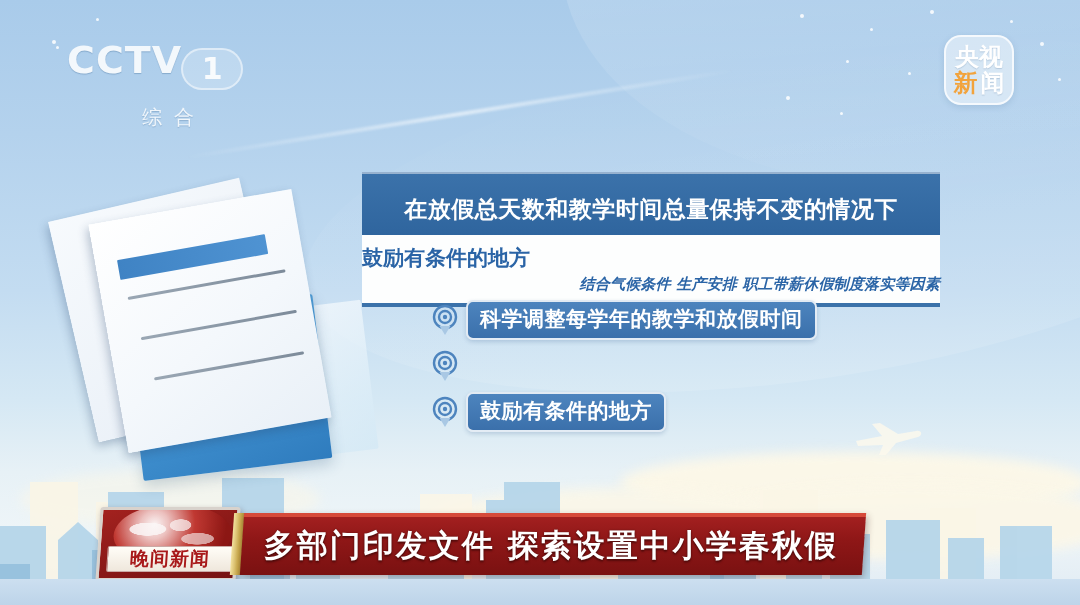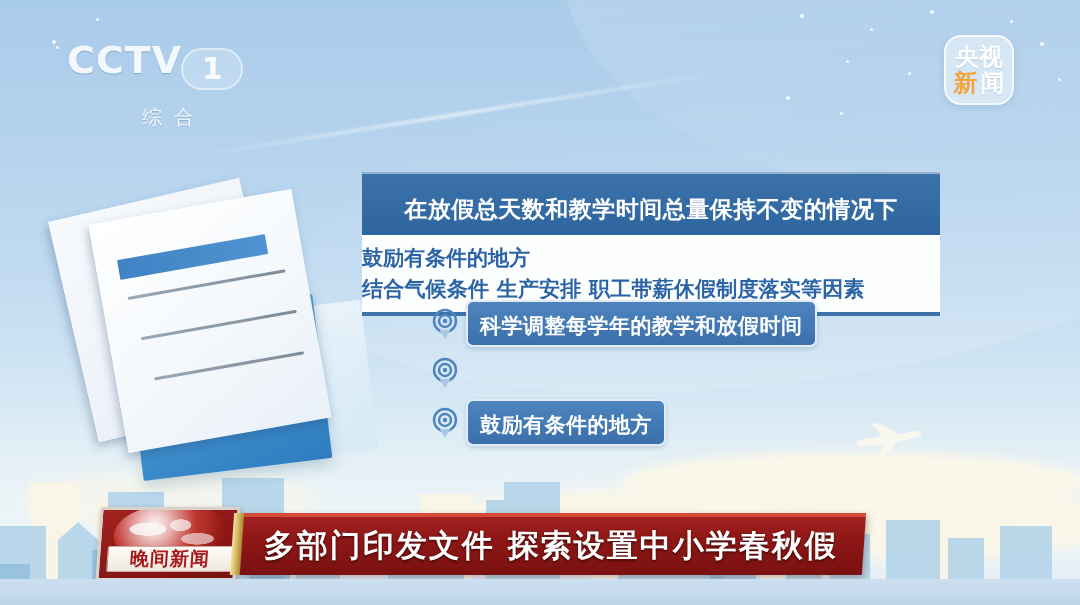--- a/index.html
+++ b/index.html
@@ -111,32 +111,32 @@
     color:#ffffff; font-size:23px; font-weight:700; letter-spacing:.5px;
     text-align:center; padding:20px 0 10px; border-top:2px solid rgba(255,255,255,.5);
   }
   .panel .body{
     background:#fdfefe; padding:7px 0 9px; border-bottom:4px solid #3b72aa;
   }
   .panel .body .l1{
     text-align:left; color:#2a64a6; font-size:21px; font-weight:700; padding:2px 0 3px;
   }
   .panel .body .l2{
-    text-align:left; color:#2a64a6; font-size:21px; font-weight:700; letter-spacing:.2px; white-space:nowrap;
+    text-align:right; color:#2a64a6; font-size:15px; font-weight:700; letter-spacing:.2px; white-space:nowrap;font-style:italic;
   }
 
   
   .bullets{ position:absolute; left:430px; top:300px; }
   .brow{ display:flex; align-items:center; margin-bottom:9px; }
   .pin{ width:30px; height:34px; margin-right:6px; flex:0 0 auto; }
   .chip{
     background:linear-gradient(180deg,#4d84be,#3b70ab);
     border:2px solid rgba(255,255,255,.85); border-radius:7px;
     color:#ffffff; font-size:21px; font-weight:700; letter-spacing:.5px;
-    padding:10px 12px 5px; white-space:nowrap;
+    padding:3px 12px 5px; white-space:nowrap;
     box-shadow:0 2px 4px rgba(50,90,140,.22);
   }
 
   
   .newsbar{ position:absolute; left:0; bottom:24px; width:1080px; height:74px; }
   .wj-logo{
     position:absolute; left:98px; top:0; width:140px; height:74px;
     background:linear-gradient(160deg,#a3221f,#8d1a18 45%,#761212);
     border:3px solid #d8d2cc; border-radius:3px; transform:skewX(-4deg);
     box-shadow:2px 3px 6px rgba(60,20,20,.35); overflow:hidden;

